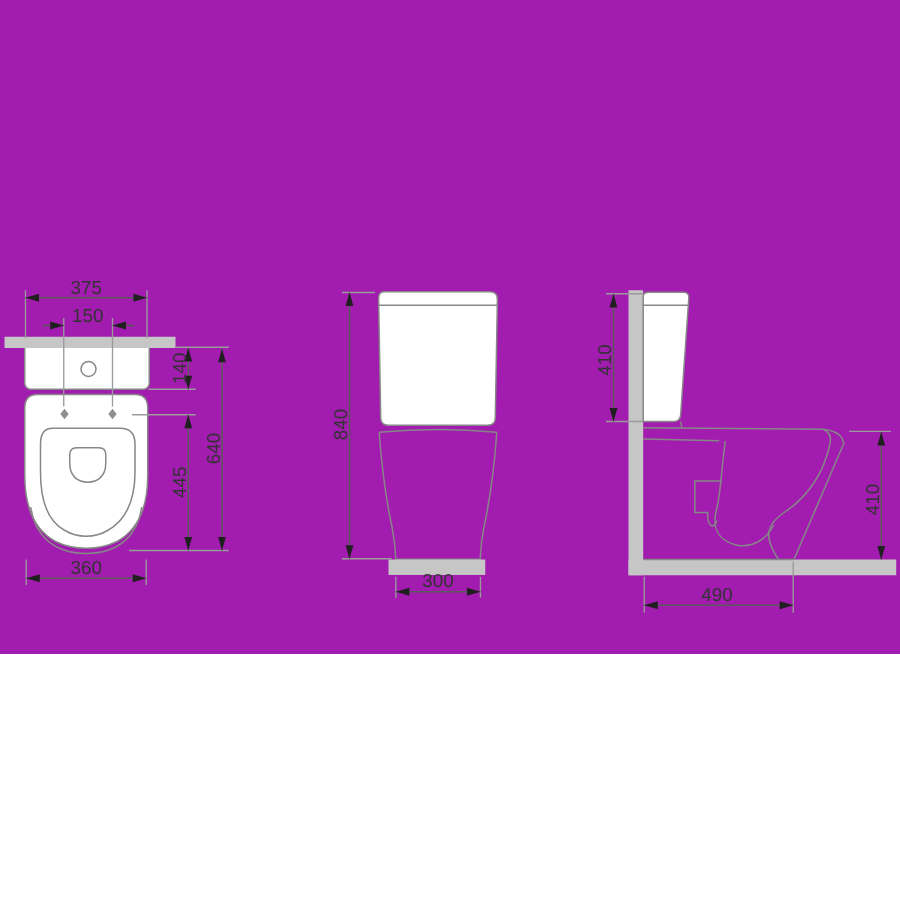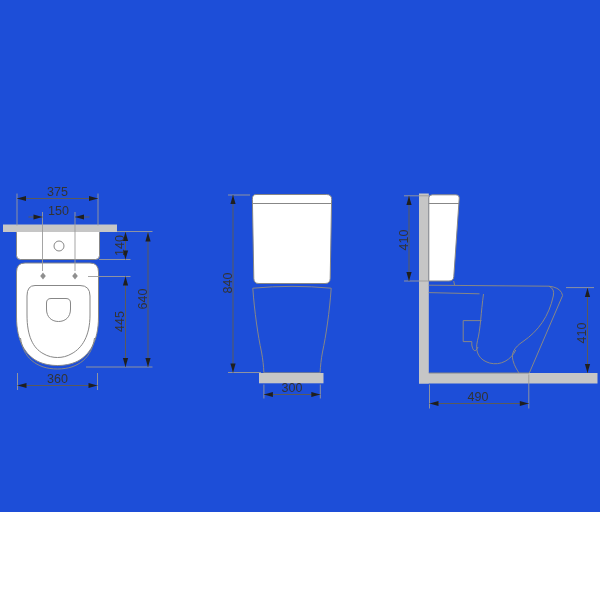--- a/index.html
+++ b/index.html
@@ -1,16 +1,16 @@
 <!DOCTYPE html>
 <html><head>
 <meta charset="utf-8">
 <style>
   html,body{margin:0;padding:0;background:#ffffff;}
-  .stage{width:600px;height:512px;background:#1d4ed8;position:relative;font-family:"Liberation Sans",sans-serif;}
+  .stage{width:600px;height:436px;background:#a21caf;position:relative;font-family:"Liberation Sans",sans-serif;}
   svg{display:block;}
   .outline{fill:#ffffff;stroke:#878787;stroke-width:1;}
   .line{fill:none;stroke:#878787;stroke-width:1;}
   .thin{fill:none;stroke:#9b9b9b;stroke-width:0.9;}
   .dim{fill:none;stroke:#5a5a5a;stroke-width:1;}
   .ext{fill:none;stroke:#9b9b9b;stroke-width:0.9;}
   .arrow{fill:#1f1f1f;stroke:none;}
   .strip{fill:#c6c6c6;stroke:none;}
   .marker{fill:#8f8f8f;stroke:none;}
   .lbl{fill:#333333;font-size:12.5px;font-family:"Liberation Sans",sans-serif;}

